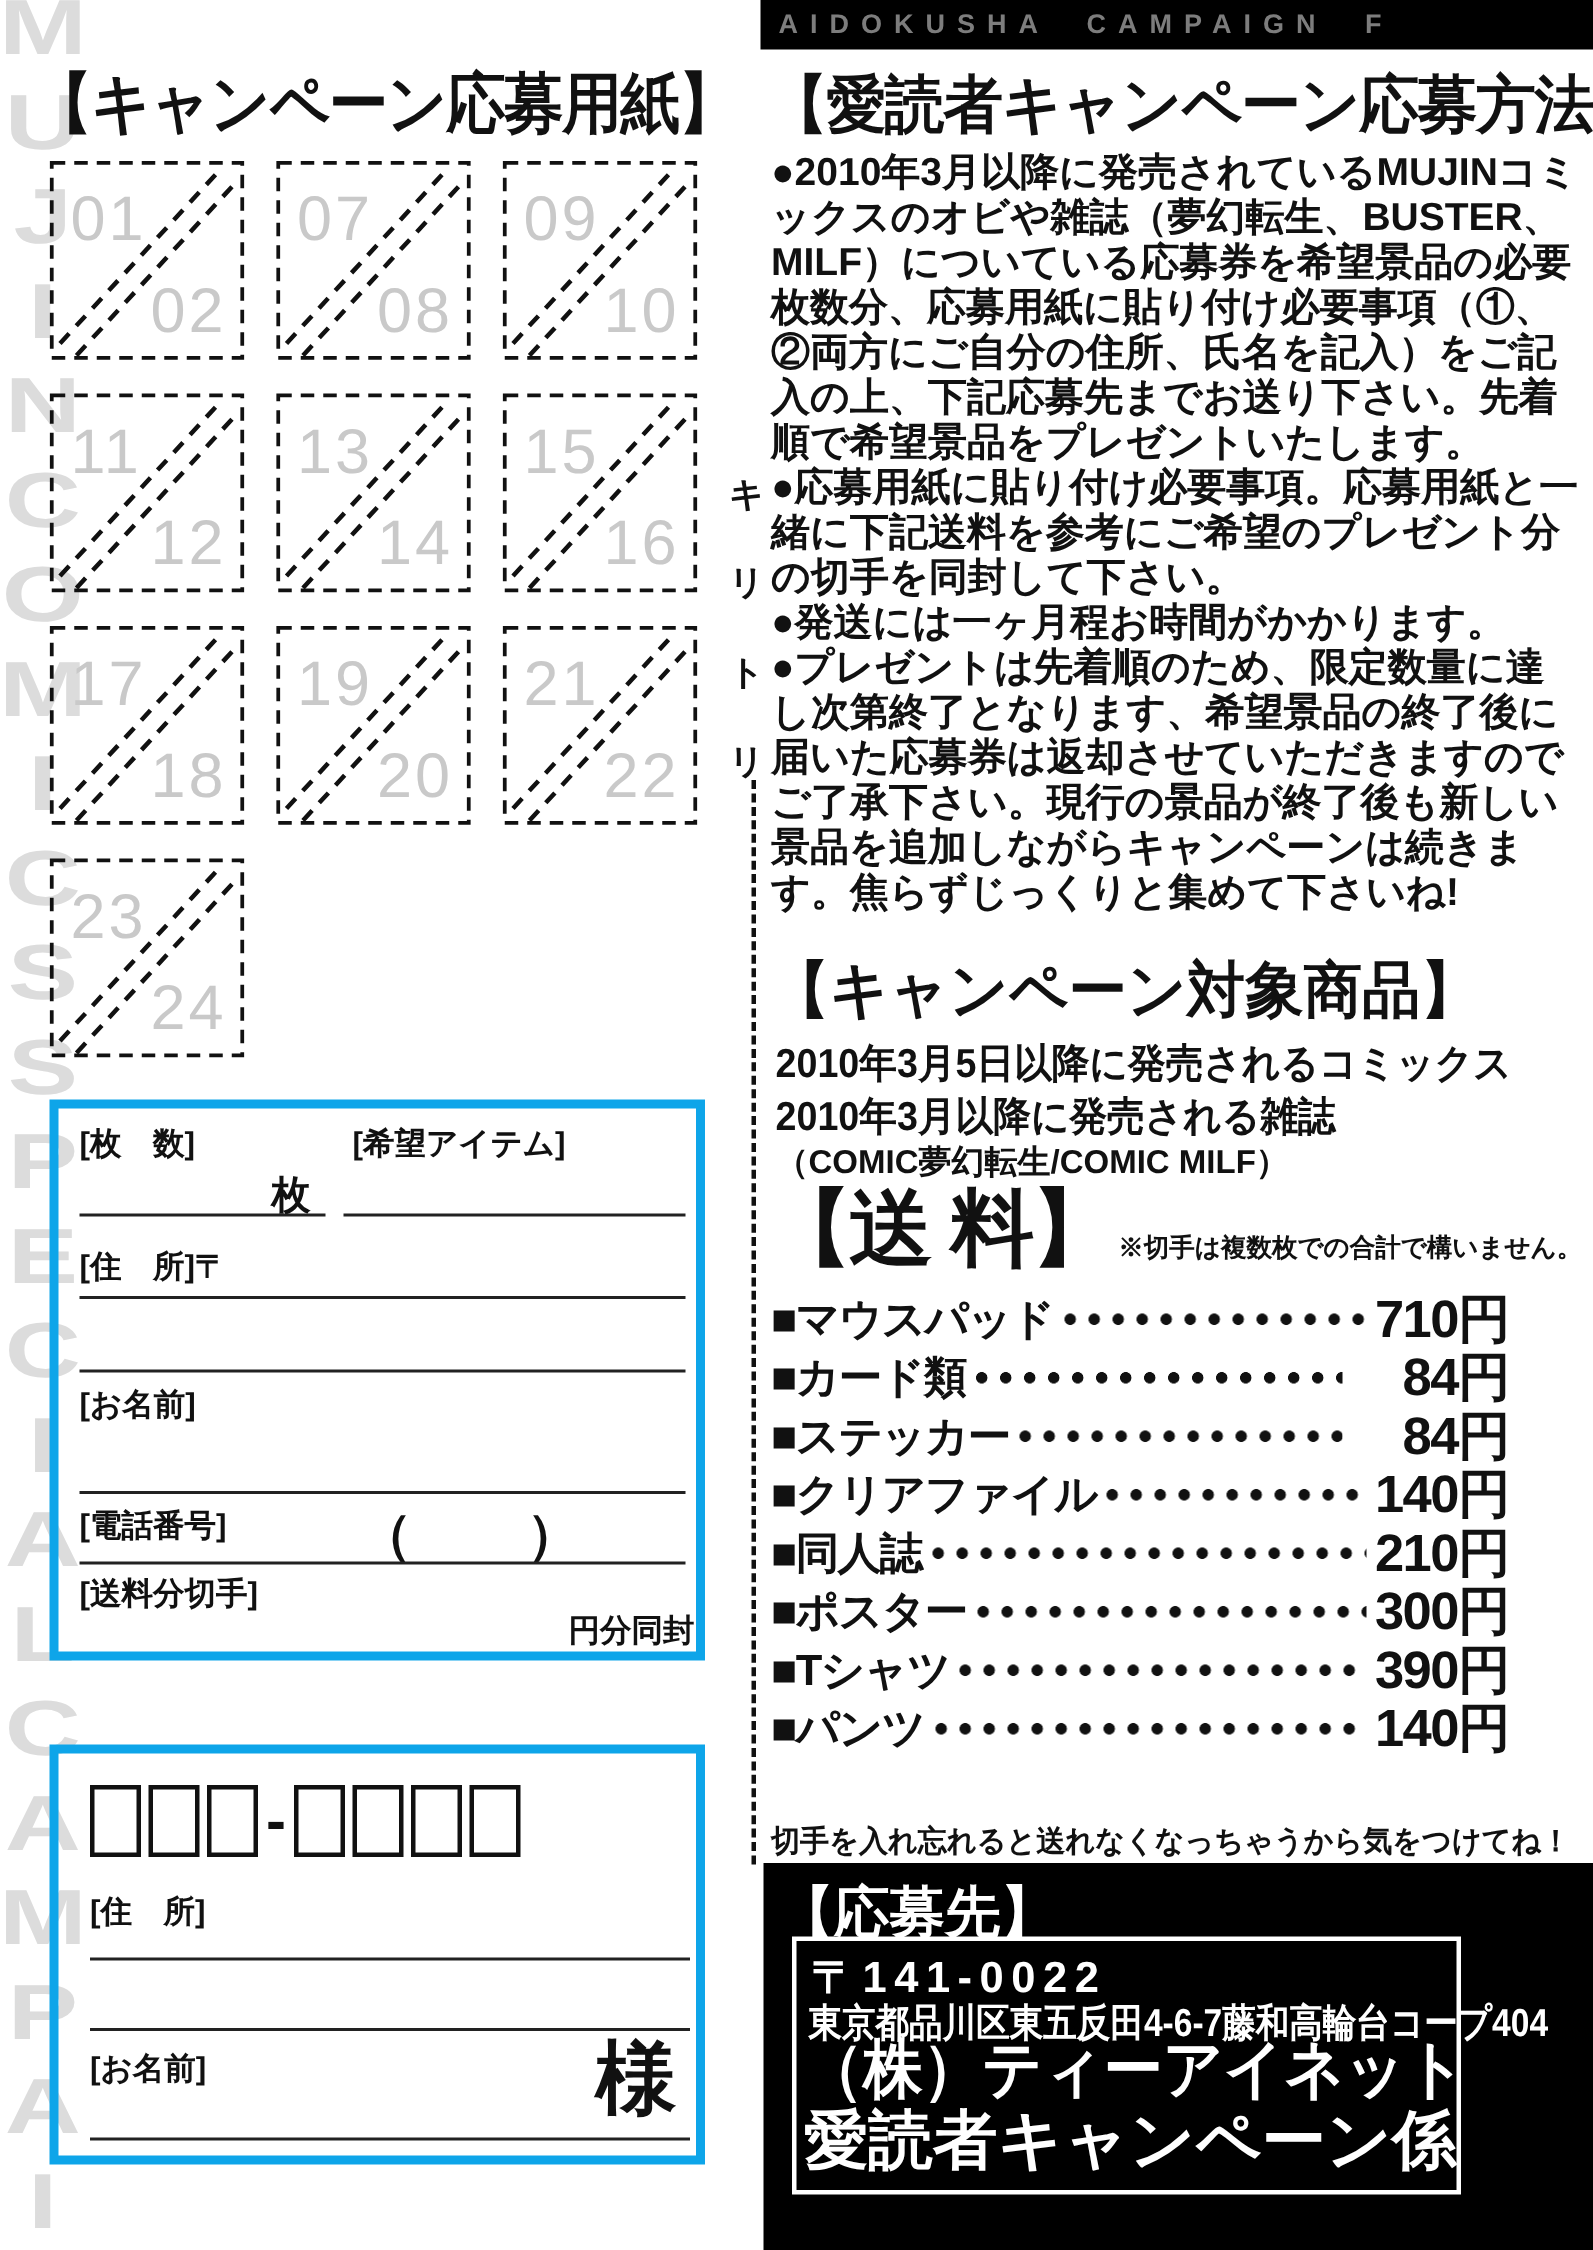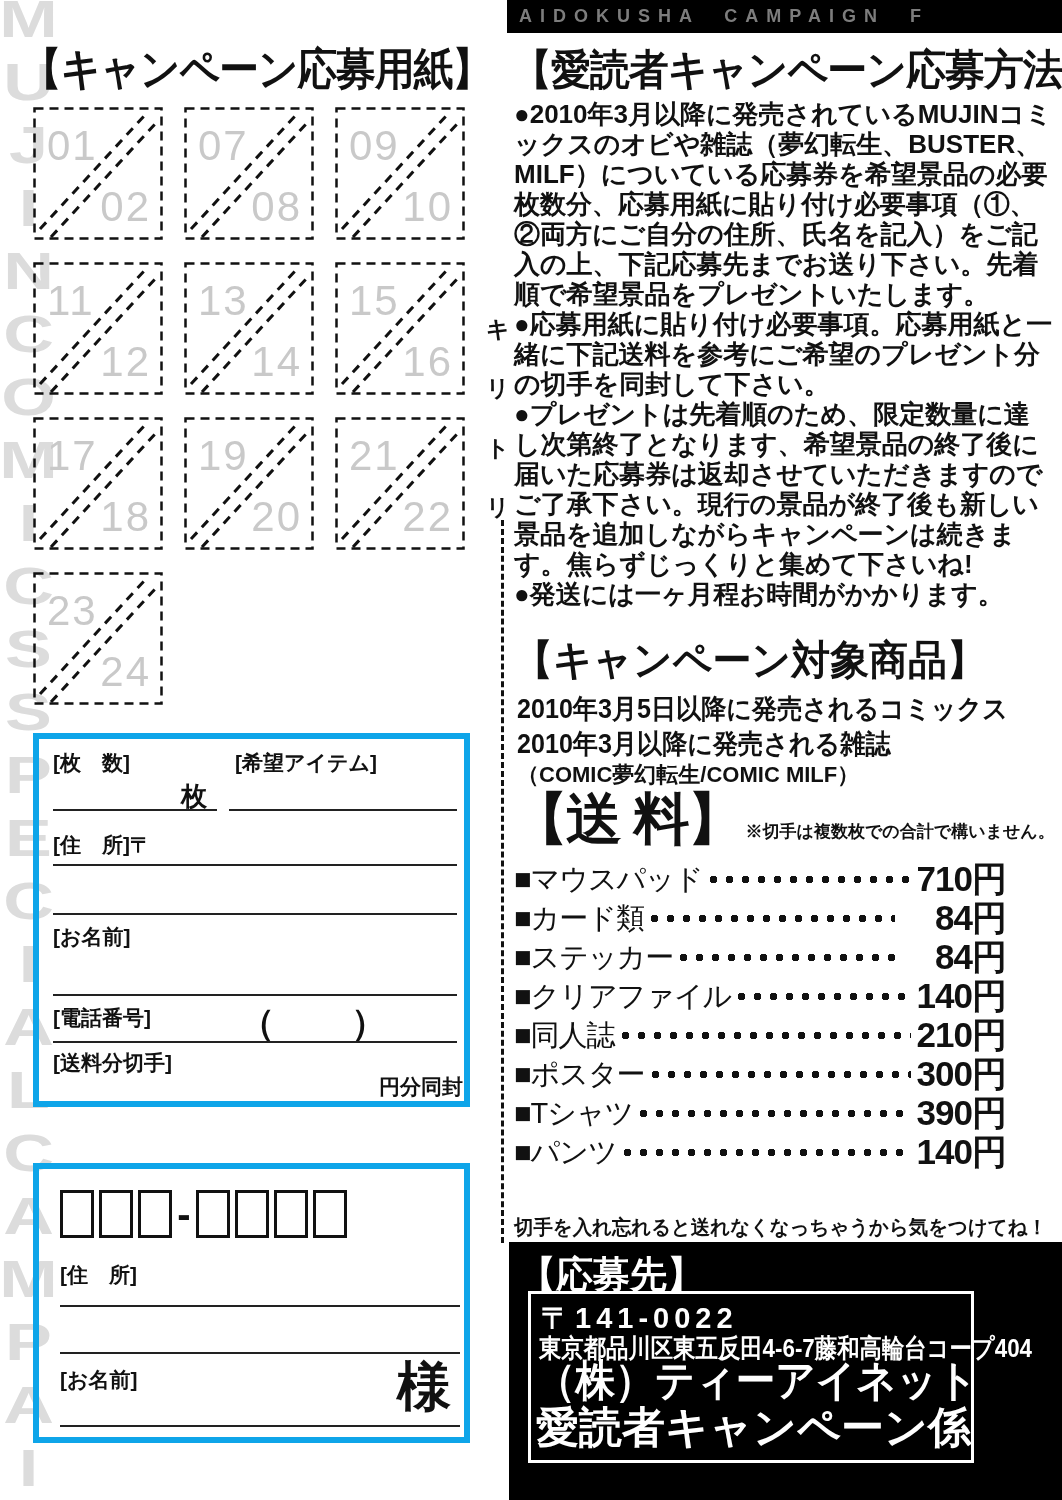--- a/index.html
+++ b/index.html
@@ -52,21 +52,21 @@
   .tline{position:absolute;left:517px;font-weight:800;white-space:nowrap;
     transform:scaleX(.93);transform-origin:left top;}
   #tline1{top:691px;font-size:27px;}
   #tline2{top:726px;font-size:27px;}
   #tline3{top:760px;font-size:22px;transform:none;}
   .ship-head{position:absolute;left:512px;top:790px;display:flex;align-items:flex-end;}
   .ship-title{font-size:56px;font-weight:900;line-height:1.05;letter-spacing:-2px;white-space:nowrap;}
   .ship-note{font-size:17px;font-weight:800;margin:0 0 6px 4px;white-space:nowrap;}
   .price-list{position:absolute;left:514px;top:860px;width:492px;}
   .price-row{display:flex;align-items:center;height:39px;}
-  .price-label{font-size:29px;font-weight:400;white-space:nowrap;letter-spacing:-1px;text-align:right;}
+  .price-label{font-size:29px;font-weight:700;white-space:nowrap;letter-spacing:-1px;text-align:right;}
   .leader{flex:1;height:9px;margin:0 6px;align-self:center;
     background-image:radial-gradient(circle at 4.5px 4.5px,#111 3.6px,transparent 4px);
     background-size:16px 9px;background-repeat:repeat-x;}
   .price-value{font-size:35px;font-weight:900;white-space:nowrap;letter-spacing:-1px;}
   .warning{position:absolute;left:514px;top:1214px;font-size:20px;font-weight:800;
     white-space:nowrap;transform:scaleX(.97);transform-origin:left top;}
   
   .dest{position:absolute;left:509px;top:1242px;width:553px;height:258px;background:#000;color:#fff;}
   .dest-title{position:absolute;left:10px;top:8px;font-size:37px;font-weight:900;white-space:nowrap;}
   .dest-inner{position:absolute;left:19px;top:49px;width:440px;height:166px;border:3px solid #fff;}
@@ -228,22 +228,22 @@
 
     <div class="topbar">
       <span>AIDOKUSHA CAMPAIGN F</span>
     </div>
 
     <div class="title-right">【愛読者キャンペーン応募方法】</div>
 
     <div class="body-text">
       <p>●2010年3月以降に発売されているMUJINコミックスのオビや雑誌（夢幻転生、BUSTER、MILF）についている応募券を希望景品の必要枚数分、応募用紙に貼り付け必要事項（①、②両方にご自分の住所、氏名を記入）をご記入の上、下記応募先までお送り下さい。先着順で希望景品をプレゼントいたします。</p>
       <p>●応募用紙に貼り付け必要事項。応募用紙と一緒に下記送料を参考にご希望のプレゼント分の切手を同封して下さい。</p>
+      <p>●発送には一ヶ月程お時間がかかります。</p>
       <p>●プレゼントは先着順のため、限定数量に達し次第終了となります、希望景品の終了後に届いた応募券は返却させていただきますのでご了承下さい。現行の景品が終了後も新しい景品を追加しながらキャンペーンは続きます。焦らずじっくりと集めて下さいね!</p>
-      <p>●発送には一ヶ月程お時間がかかります。</p>
     </div>
 
     <div class="title-target">【キャンペーン対象商品】</div>
     <div class="tline" id="tline1">2010年3月5日以降に発売されるコミックス</div>
     <div class="tline" id="tline2">2010年3月以降に発売される雑誌</div>
     <div class="tline" id="tline3">（COMIC夢幻転生/COMIC MILF）</div>
 
     <div class="ship-head">
       <span class="ship-title">【送 料】</span>
       <span class="ship-note">※切手は複数枚での合計で構いません。</span>

